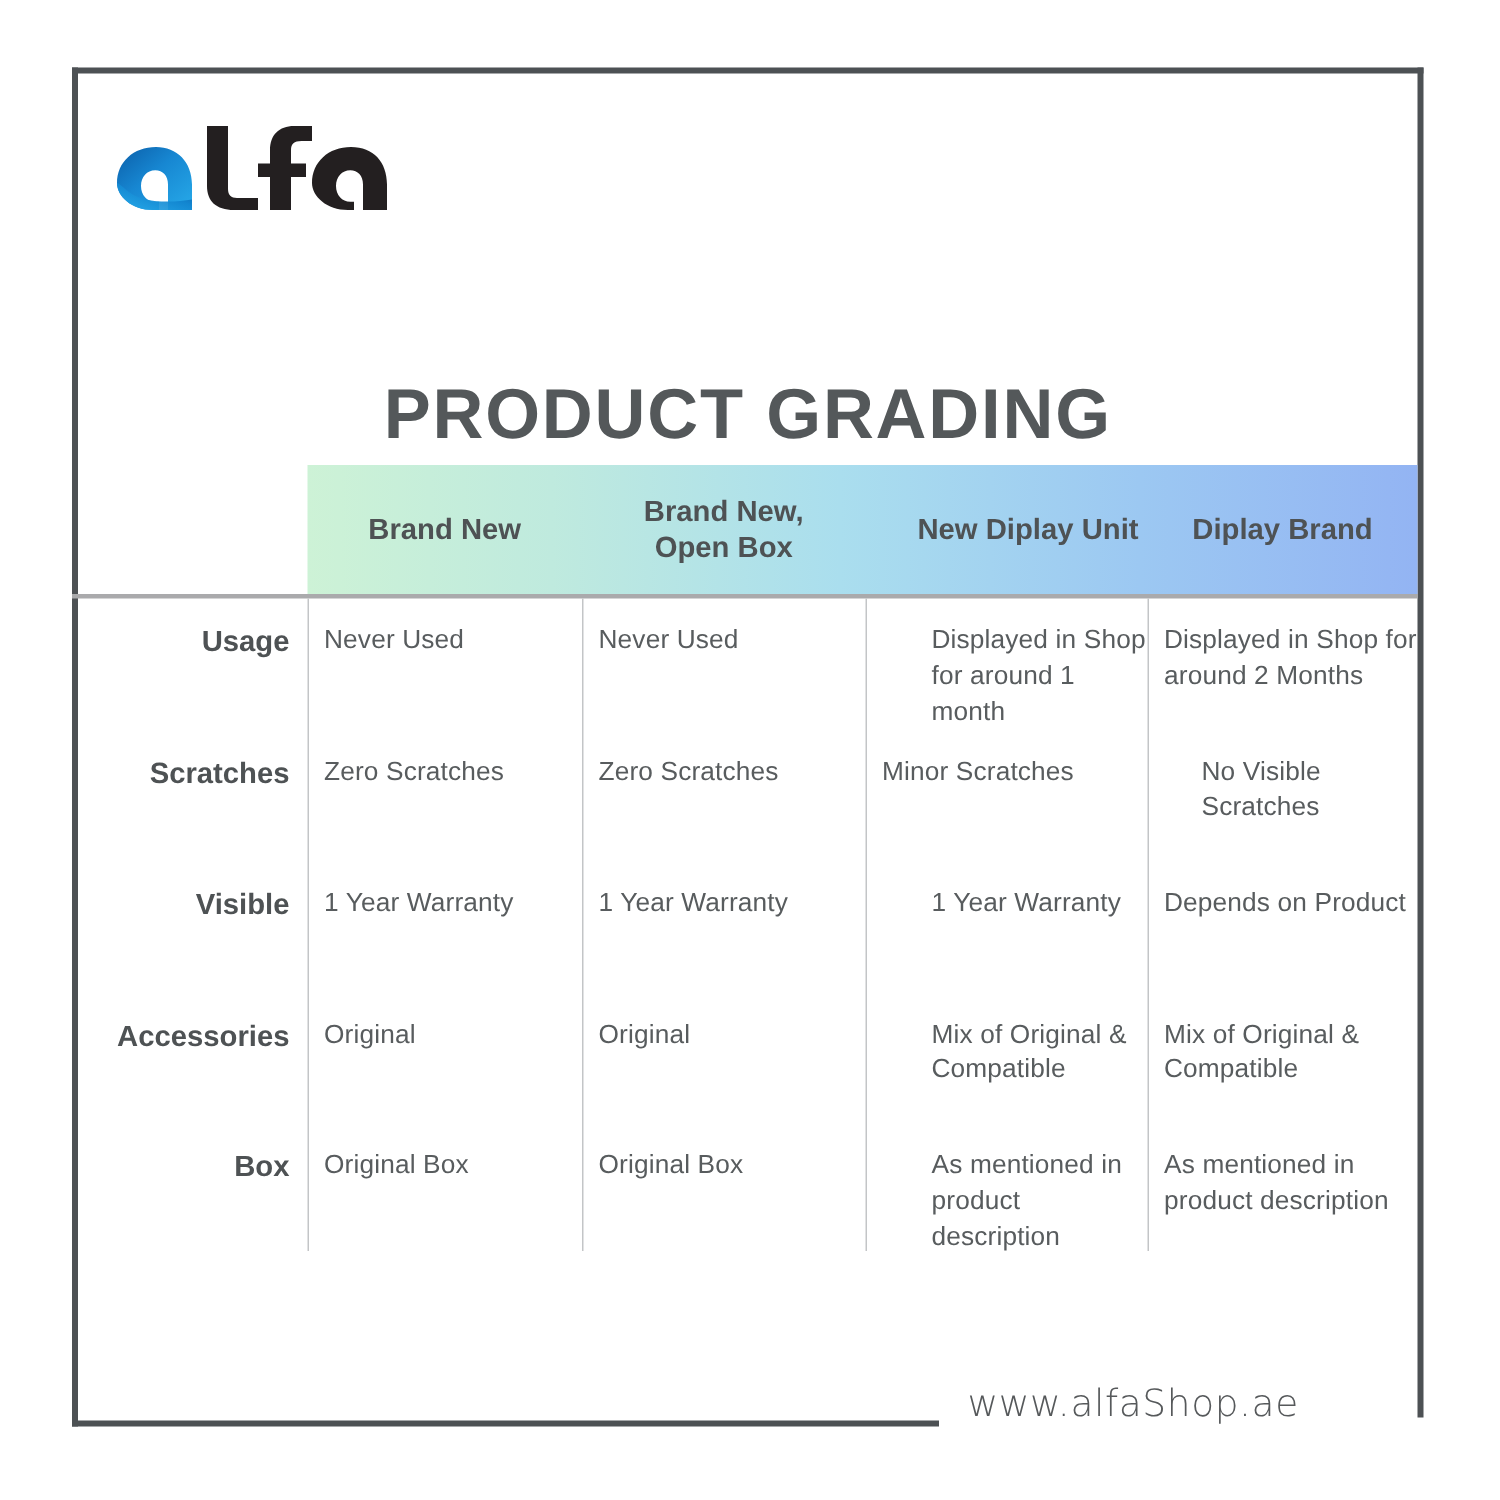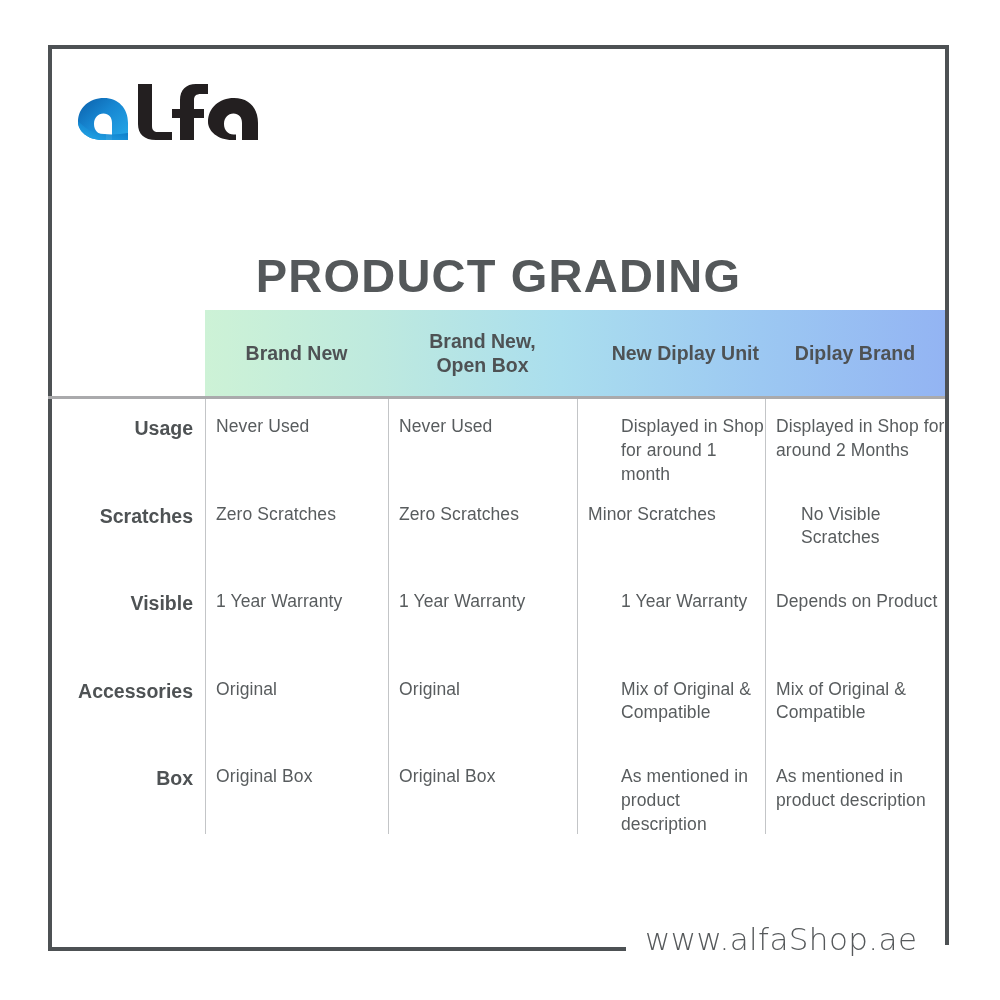--- a/index.html
+++ b/index.html
@@ -156,21 +156,21 @@
   .vline.v0 { left: 153px; }
   .vline.v1 { left: 336px; }
   .vline.v2 { left: 525px; }
   .vline.v3 { left: 713px; }
 
   
   #footer-url {
     position: absolute;
     left: 645px;
     top: 921px;
-    font-size: 31px;
+    font-size: 25px;
     color: #56595b;
     letter-spacing: 0.4px;
     font-family: "DejaVu Sans", sans-serif;
     font-weight: 300;
   }
 </style>
 </head>
 <body>
 
 <div id="frame-top"></div>

